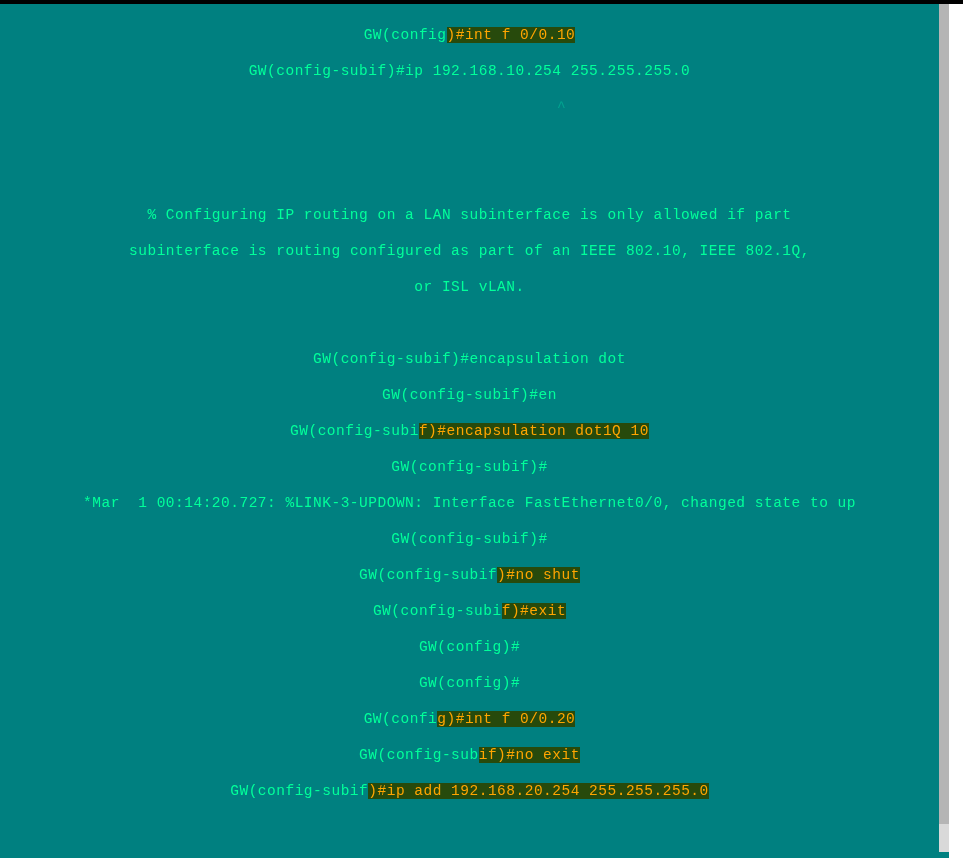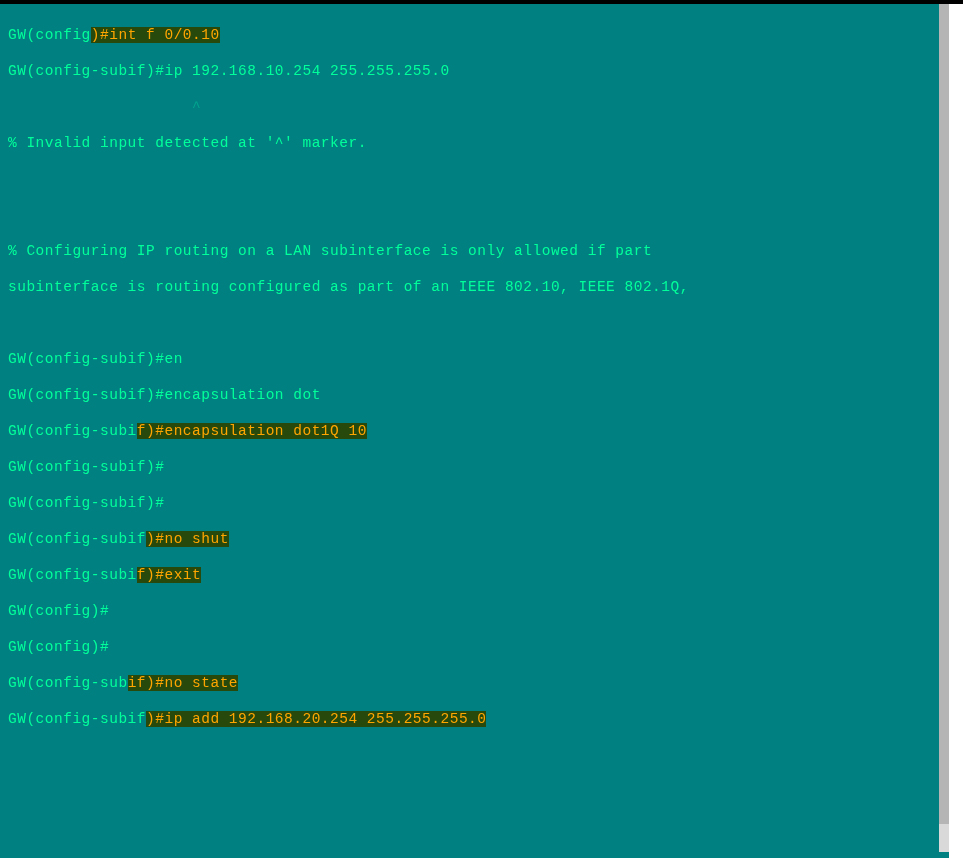--- a/index.html
+++ b/index.html
@@ -44,49 +44,51 @@
     background: #d9d9d9;
   }
   .scrollthumb {
     position: absolute;
     right: 0;
     top: 0;
     width: 10px;
     height: 820px;
     background: #b5b5b5;
   }
-  .line { display: block; height: 18px; }
+  .line { display: block; height: 18px; text-align: center; }
   .muted { color: #00a590; } 
   .hl { background: #274a0c; color: #ffa500; }
 </style>
 </head>
 <body>
 
 <div class="topbar"></div>
 <div class="terminal-wrap">
   <div class="terminal">
 <span class="line"><span>GW(config</span><span class="hl">)#int f 0/0.10</span></span>
 <span class="line">GW(config-subif)#ip 192.168.10.254 255.255.255.0</span>
 <span class="line muted">                    ^</span>
-<span class="line">% Invalid input detected at '^' marker.</span>
 <span class="line"></span>
 <span class="line"></span>
 <span class="line">% Configuring IP routing on a LAN subinterface is only allowed if part</span>
 <span class="line">subinterface is routing configured as part of an IEEE 802.10, IEEE 802.1Q,</span>
+<span class="line">or ISL vLAN.</span>
 <span class="line"></span>
+<span class="line">GW(config-subif)#encapsulation dot</span>
 <span class="line">GW(config-subif)#en</span>
-<span class="line">GW(config-subif)#encapsulation dot</span>
 <span class="line"><span>GW(config-subi</span><span class="hl">f)#encapsulation dot1Q 10</span></span>
 <span class="line">GW(config-subif)#</span>
+<span class="line">*Mar  1 00:14:20.727: %LINK-3-UPDOWN: Interface FastEthernet0/0, changed state to up</span>
 <span class="line">GW(config-subif)#</span>
 <span class="line"><span>GW(config-subif</span><span class="hl">)#no shut</span></span>
 <span class="line"><span>GW(config-subi</span><span class="hl">f)#exit</span></span>
 <span class="line">GW(config)#</span>
 <span class="line">GW(config)#</span>
-<span class="line"><span>GW(config-sub</span><span class="hl">if)#no state</span></span>
+<span class="line"><span>GW(confi</span><span class="hl">g)#int f 0/0.20</span></span>
+<span class="line"><span>GW(config-sub</span><span class="hl">if)#no exit</span></span>
 <span class="line"><span>GW(config-subif</span><span class="hl">)#ip add 192.168.20.254 255.255.255.0</span></span>
 
 
 
 
 
 
 
 
 

